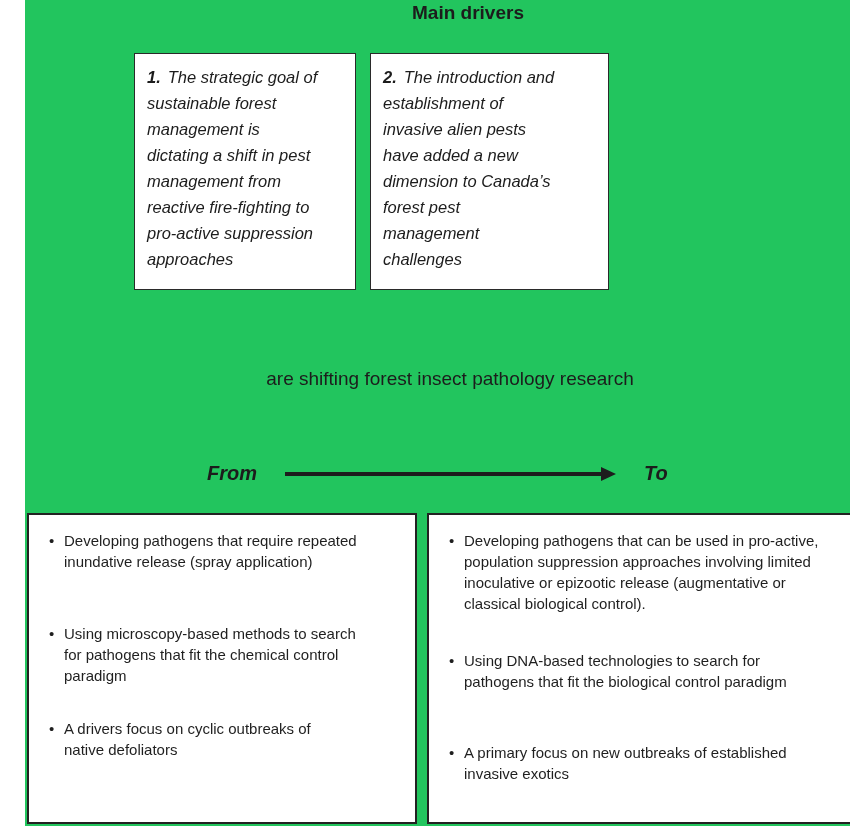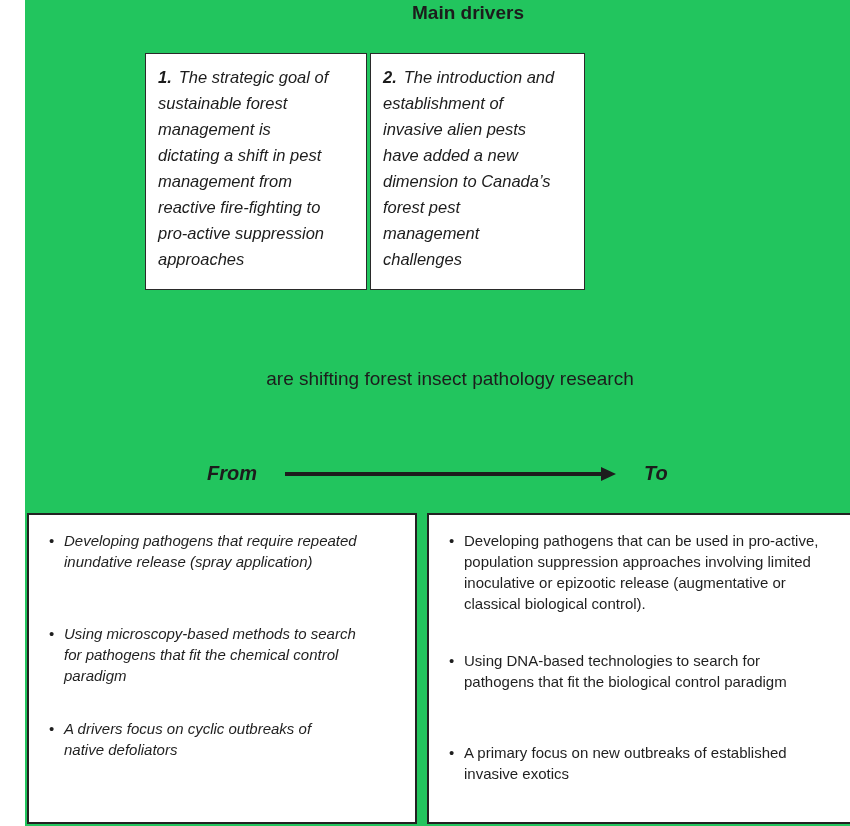--- a/index.html
+++ b/index.html
@@ -37,22 +37,22 @@
     line-height:26px;
     background:#ffffff;
   }
   .driver-box .num{
     font-weight:bold;
     margin-right:7px;
   }
   .driver-box .driver-text{
     white-space:pre-line;
   }
-  .box1{left:120px; width:222px;}
-  .box2{left:345px; width:215px;}
+  .box1{left:109px; width:222px;}
+  .box2{left:345px; width:239px;}
   .box3{left:572px; width:224px;}
   .shift-heading{
     position:absolute;
     top:368px; left:0;
     width:850px;
     text-align:center;
     font-size:19px;
     font-weight:normal;
     color:#1c1c1c;
   }
@@ -105,21 +105,21 @@
     color:#1f1f1f;
   }
   .bullet .dot{
     width:15px;
     flex:0 0 15px;
     font-size:15px;
   }
   .bullet .bullet-text{
     white-space:pre-line;
   }
-  .from-box .bullet .bullet-text{width:325px;font-style:italic;}
+  .from-box .bullet .bullet-text{width:325px;}
   .to-box   .bullet .bullet-text{width:392px;}
   .fb1{top:15px;}  .fb2{top:108px;} .fb3{top:203px;}
   .tb1{top:15px;}  .tb2{top:135px;} .tb3{top:227px;}
 </style>
 </head>
 <body>
 
 <div class="page">
 
   <div class="fig-title">Main drivers</div>

